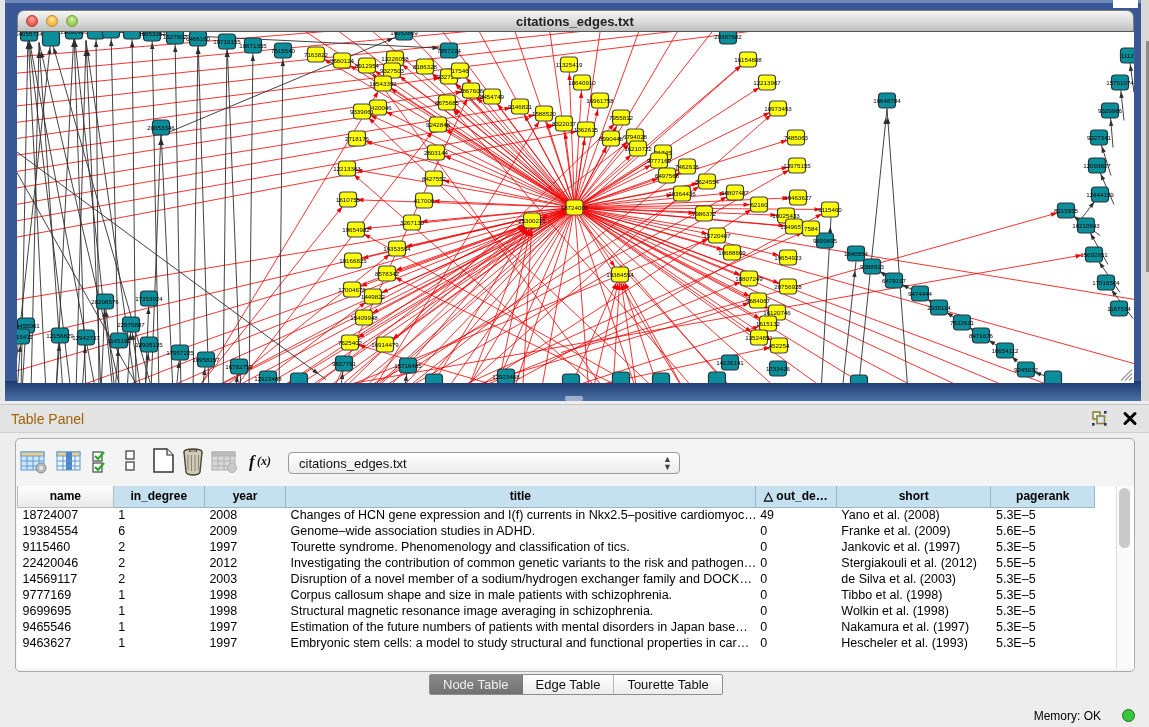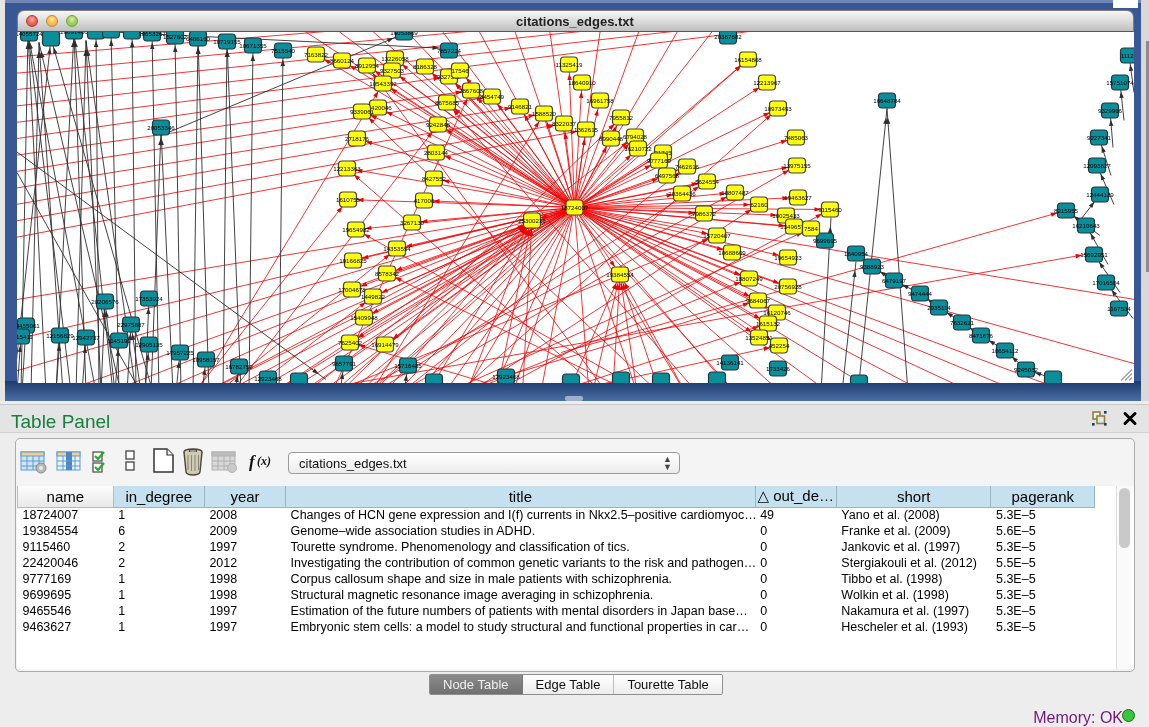--- a/index.html
+++ b/index.html
@@ -11,41 +11,41 @@
 .whitenotch{position:absolute;left:1113px;top:0;width:25px;height:8px;background:#fff}
 .titlebar{position:absolute;left:16.5px;top:10px;width:1117px;height:22px;background:linear-gradient(#f6f6f6,#d9d9d9 55%,#bfbfbf);border:1px solid #7e7e7e;border-bottom:1px solid #555;border-radius:7px 7px 0 0;}
 .title{position:absolute;width:100%;text-align:center;top:3px;font-size:13px;font-weight:bold;color:#222}
 .tl{position:absolute;top:15px;width:12px;height:12px;border-radius:50%;}
 .tl.r{left:26px;background:radial-gradient(circle at 50% 35%,#ffb0a8,#ee6a5e 45%,#d8433b);border:1px solid #b13c34}
 .tl.y{left:46px;background:radial-gradient(circle at 50% 35%,#ffe9b0,#f7c151 45%,#efa932);border:1px solid #c08b2c}
 .tl.g{left:66px;background:radial-gradient(circle at 50% 35%,#d8f0b0,#a3d262 45%,#83bc48);border:1px solid #71a43c}
 .graphwrap{position:absolute;left:16.5px;top:31.5px;width:1117px;height:351px;background:#fff;overflow:hidden}
 
 .tpheader{position:absolute;left:0;top:404px;width:1149px;height:29px;background:#e4e4e4;border-top:1px solid #c8c8c8;border-bottom:1px solid #d0d0d0}
-.tpheader .t{position:absolute;left:11px;top:6px;font-size:19px;color:#15803d}
+.tpheader .t{position:absolute;left:11px;top:6px;font-size:14px;color:#a16207}
 .tpicons{position:absolute;right:11px;top:6px;color:#333}
 .panelbody{position:absolute;left:0;top:433px;width:1149px;height:294px;background:#ededed}
 .container{position:absolute;left:15px;top:5px;width:1120px;height:234px;background:#f4f4f4;border:1px solid #aaa;border-radius:5px}
 .toolbar{position:absolute;left:0;top:0;width:100%;height:40px}
 .dropdown{position:absolute;left:272px;top:13px;width:392px;height:22px;background:linear-gradient(#fff,#ececec);border:1px solid #9a9a9a;border-radius:4px;font-size:13px;color:#111;padding:3px 0 0 10px}
 .dd-arrows{position:absolute;right:7px;top:2px;font-size:9px;color:#444;line-height:8px;text-align:center}
 .tablewrap{position:absolute;left:1px;top:47px;width:1117px;height:183px;background:#fff;overflow:hidden}
 table{border-collapse:collapse;table-layout:fixed;width:1078px;font-size:12.5px}
-th{background:#c5e1f0;border:1px solid #9ab6c4;border-top:none;font-weight:normal;height:21px;font-size:15px;padding:0}
+th{background:#c5e1f0;border:1px solid #9ab6c4;border-top:none;font-weight:bold;height:21px;font-size:12px;padding:0}
 th.c0{background:linear-gradient(#fdfdfd,#e8e8e8);border:1px solid #bbb;border-top:none}
 td{height:16px;padding:0 0 0 5px;white-space:nowrap;overflow:hidden;color:#000}
 .c0{width:86px}.c1{width:82px}.c2{width:73px}.c3{width:422px}.c4{width:73px}.c5{width:139px}.c6{width:93px}
 .vscroll{position:absolute;right:3px;top:47px;width:15px;height:183px;background:#fafafa;border-left:1px solid #ddd}
 .vthumb{position:absolute;left:2px;top:2px;width:11px;height:60px;background:#c9c9c9;border-radius:6px}
 .tabs{position:absolute;left:429px;top:241px;height:21px;border:1px solid #8e8e8e;border-radius:2px;overflow:hidden;display:flex}
 .tab{font-size:13px;padding:2px 13px 0 13px;height:100%;}
 .tab.sel{background:linear-gradient(#8b8b8b,#707070);color:#f0f0f0;border-right:1px solid #777}
 .tab.n{background:linear-gradient(#ffffff,#ececec);color:#111}
 .tab.n1{border-right:1px solid #bbb}
-.status{position:absolute;right:26px;top:276px;font-size:16px;color:#701a75}
+.status{position:absolute;right:48px;top:276px;font-size:12px;color:#000000}
 .gdot{position:absolute;right:14px;top:276px;width:13px;height:13px;border-radius:50%;background:#39c53e;border:1.5px solid #1c6b1e}
 </style></head>
 <body>
 <div class="deskgray"></div>
 <div class="blueframe">
     <div class="bluetop"></div>
     <div class="bluebottom"></div>
   </div>
 <div class="rightstrip">
     <div class="rightscroll"></div>
@@ -899,20 +899,29 @@
 <tr>
               <td class="c0">22420046</td>
               <td class="c1">2</td>
               <td class="c2">2012</td>
               <td class="c3">Investigating the contribution of common genetic variants to the risk and pathogen…</td>
               <td class="c4">0</td>
               <td class="c5">Stergiakouli et al. (2012)</td>
               <td class="c6">5.5E–5</td>
             </tr>
 <tr>
+              <td class="c0">14569117</td>
+              <td class="c1">2</td>
+              <td class="c2">2003</td>
+              <td class="c3">Disruption of a novel member of a sodium/hydrogen exchanger family and DOCK…</td>
+              <td class="c4">0</td>
+              <td class="c5">de Silva et al. (2003)</td>
+              <td class="c6">5.3E–5</td>
+            </tr>
+<tr>
               <td class="c0">9777169</td>
               <td class="c1">1</td>
               <td class="c2">1998</td>
               <td class="c3">Corpus callosum shape and size in male patients with schizophrenia.</td>
               <td class="c4">0</td>
               <td class="c5">Tibbo et al. (1998)</td>
               <td class="c6">5.3E–5</td>
             </tr>
 <tr>
               <td class="c0">9699695</td>

